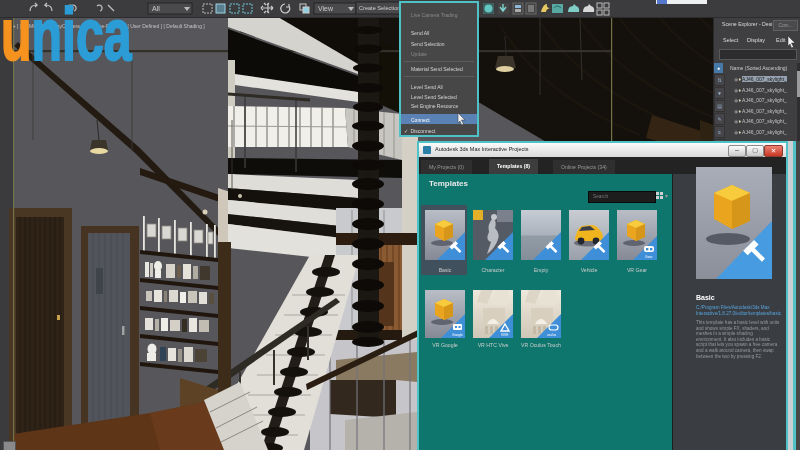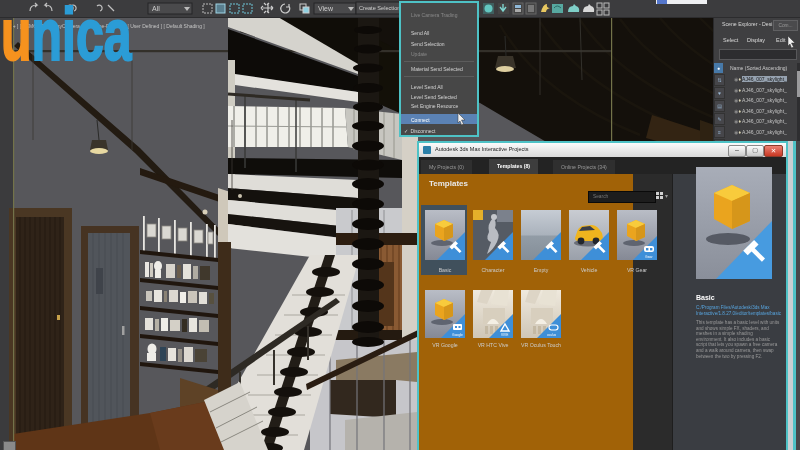--- a/index.html
+++ b/index.html
@@ -442,21 +442,21 @@
       <div class="abs" style="right:22px;top:2px;width:16px;height:10px;background:linear-gradient(#fdfdfd,#c9c9c9);border:1px solid #8a8a8a;border-radius:2px;font-size:6px;color:#333;text-align:center;line-height:9px">▢</div>
       <div class="abs" style="right:3px;top:2px;width:17px;height:10px;background:linear-gradient(#ec8173,#c83823);border:1px solid #8a3a2a;border-radius:2px;font-size:6.5px;color:#fff;text-align:center;line-height:9px">✕</div>
     </div>
 
     <div class="abs" style="left:0;top:14px;width:367px;height:17px;background:#232323">
       <div class="abs" style="left:2px;top:3px;height:14px;background:#2f2f2f;font-size:5.2px;color:#9a9a9a;line-height:14px;padding:0 8px">My Projects (0)</div>
       <div class="abs" style="left:70px;top:2px;height:15px;background:#3d3d3d;font-size:5.2px;color:#ffffff;font-weight:bold;line-height:15px;padding:0 8px">Templates (8)</div>
       <div class="abs" style="left:134px;top:3px;height:14px;background:#2f2f2f;font-size:5.2px;color:#9a9a9a;line-height:14px;padding:0 8px">Online Projects (34)</div>
     </div>
 
-    <div class="abs" style="left:0;top:31px;width:214px;height:276px;background:#a16207">
+    <div class="abs" style="left:0;top:31px;width:253px;height:276px;background:#0f766e">
       <div class="abs" style="left:10px;top:5px;font-size:8px;font-weight:bold;color:#e8e8e8">Templates</div>
       <div class="abs" style="left:169px;top:17px;width:62px;height:10px;background:#1d1d1d;border:1px solid #0a0a0a;font-size:4.8px;color:#777;line-height:10px;padding-left:4px">Search</div>
       <svg class="abs" style="left:237px;top:18px" width="12" height="9">
         <g fill="#d0d0d0">
             <rect x="0" y="0" width="3" height="3"></rect>
             <rect x="4" y="0" width="3" height="3"></rect>
             <rect x="0" y="4" width="3" height="3"></rect>
             <rect x="4" y="4" width="3" height="3"></rect>
           </g>
         <polygon points="9,3 12,3 10.5,6" fill="#999"></polygon>

